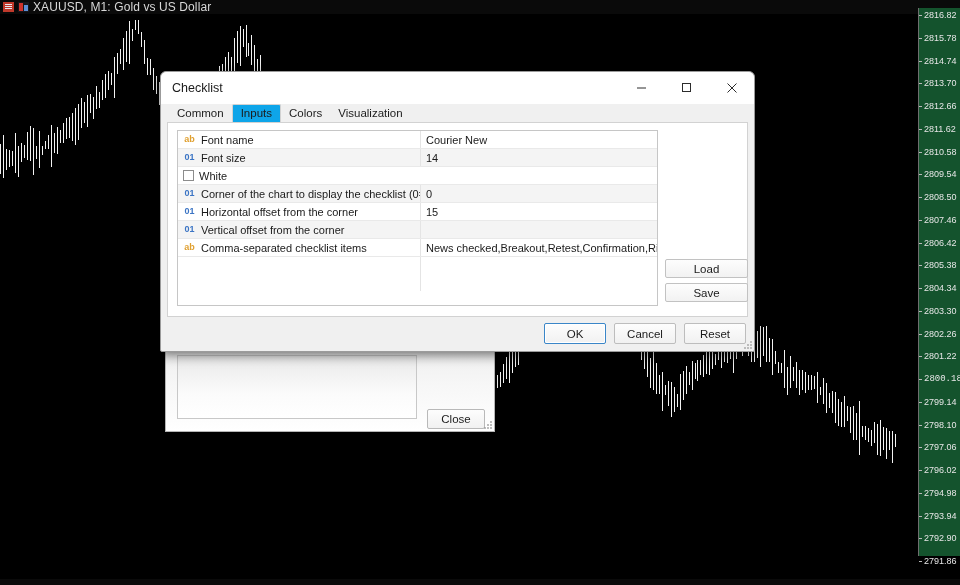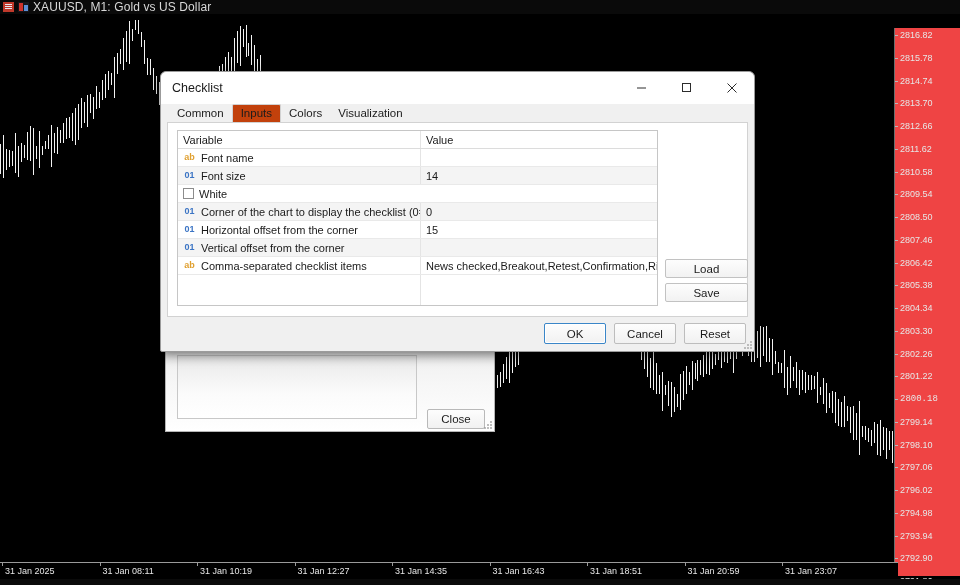--- a/index.html
+++ b/index.html
@@ -35,22 +35,22 @@
   #checklist-overlay{
     position:absolute;left:12px;top:24px;
     font-family:"Liberation Mono","DejaVu Sans Mono",monospace;
     font-size:13.5px;line-height:13.2px;color:#cfcfcf;
     letter-spacing:.6px;white-space:pre;
   }
   #checklist-overlay div{height:13.2px;}
 
   
   #price-axis{
-    position:absolute;right:0;top:28px;width:66px;height:548px;
-    border-left:1px solid #6e6e6e;box-sizing:border-box;background:#ef4444;
+    position:absolute;right:0;top:8px;width:42px;height:548px;
+    border-left:1px solid #6e6e6e;box-sizing:border-box;background:#14532d;
   }
   #price-axis .ptick{
     position:absolute;left:0;color:#e6e6e6;font-size:9px;white-space:nowrap;
     transform:translateY(-50%);padding-left:5px;
   }
   #price-axis .ptick::before{
     content:"";position:absolute;left:0;top:50%;width:3px;height:1px;background:#b9b9b9;
   }
 
   
@@ -115,21 +115,21 @@
   #tabstrip{
     position:absolute;left:0;top:32px;width:100%;height:19px;
     background:#f0f0f0;display:flex;align-items:flex-end;padding-left:8px;
     box-sizing:border-box;
   }
   .tab{
     font-size:11.5px;color:#1c1c1c;padding:2px 8px 3px 8px;line-height:13px;
     position:relative;white-space:nowrap;
   }
   .tab.active{
-    background:#c2410c;border:1px solid #d2d2d2;border-bottom:none;
+    background:#0ea5e9;border:1px solid #d2d2d2;border-bottom:none;
     border-radius:2px 2px 0 0;margin-bottom:-1px;padding-bottom:4px;
   }
 
   
   #props-body{
     position:absolute;left:6px;top:50px;right:6px;bottom:34px;
     background:#ffffff;border:1px solid #d2d2d2;box-sizing:border-box;
   }
 
   
@@ -534,31 +534,20 @@
       <div class="ptick" style="top: 393.75px;">2799.14</div>
       <div class="ptick" style="top: 416.5px;">2798.10</div>
       <div class="ptick" style="top: 439.25px;">2797.06</div>
       <div class="ptick" style="top: 462px;">2796.02</div>
       <div class="ptick" style="top: 484.75px;">2794.98</div>
       <div class="ptick" style="top: 507.5px;">2793.94</div>
       <div class="ptick" style="top: 530.25px;">2792.90</div>
       <div class="ptick" style="top: 553px;">2791.86</div>
     </div>
 
-  <div id="time-axis">
-      <div class="ttick" style="left: 2px;">31 Jan 2025</div>
-      <div class="ttick" style="left: 99.5px;">31 Jan 08:11</div>
-      <div class="ttick" style="left: 197px;">31 Jan 10:19</div>
-      <div class="ttick" style="left: 294.5px;">31 Jan 12:27</div>
-      <div class="ttick" style="left: 392px;">31 Jan 14:35</div>
-      <div class="ttick" style="left: 489.5px;">31 Jan 16:43</div>
-      <div class="ttick" style="left: 587px;">31 Jan 18:51</div>
-      <div class="ttick" style="left: 684.5px;">31 Jan 20:59</div>
-      <div class="ttick" style="left: 782px;">31 Jan 23:07</div>
-    </div>
   <div id="chart-bottom-strip"></div>
 </div>
 
 <div id="bg-dialog">
   <div id="bg-dialog-field"></div>
   <div id="bg-close-button">Close</div>
   <div id="bg-grip">
     <i style="left:6px;top:0"></i>
       <i style="left:3px;top:3px"></i>
       <i style="left:6px;top:3px"></i>
@@ -594,28 +583,27 @@
 
   <div id="tabstrip">
       <div class="tab"><span>Common</span></div>
       <div class="tab active"><span>Inputs</span></div>
       <div class="tab"><span>Colors</span></div>
       <div class="tab"><span>Visualization</span></div>
     </div>
 
   <div id="props-body">
     <div id="grid-wrap">
-        <div class="grow header">
-          <div class="gcell-var">Variable</div>
-          <div class="gcell-val">Value</div>
-        </div>
         <div class="grow">
           <div class="gcell-var">
             <span class="type-icon type-ab">ab</span>
             <span>Font name</span>
+          </div>
+          <div class="gcell-val">
+            <span>Courier New</span>
           </div>
         </div>
         <div class="grow alt">
           <div class="gcell-var">
             <span class="type-icon type-01">01</span>
             <span>Font size</span>
           </div>
           <div class="gcell-val">
             <span>14</span>
           </div>

